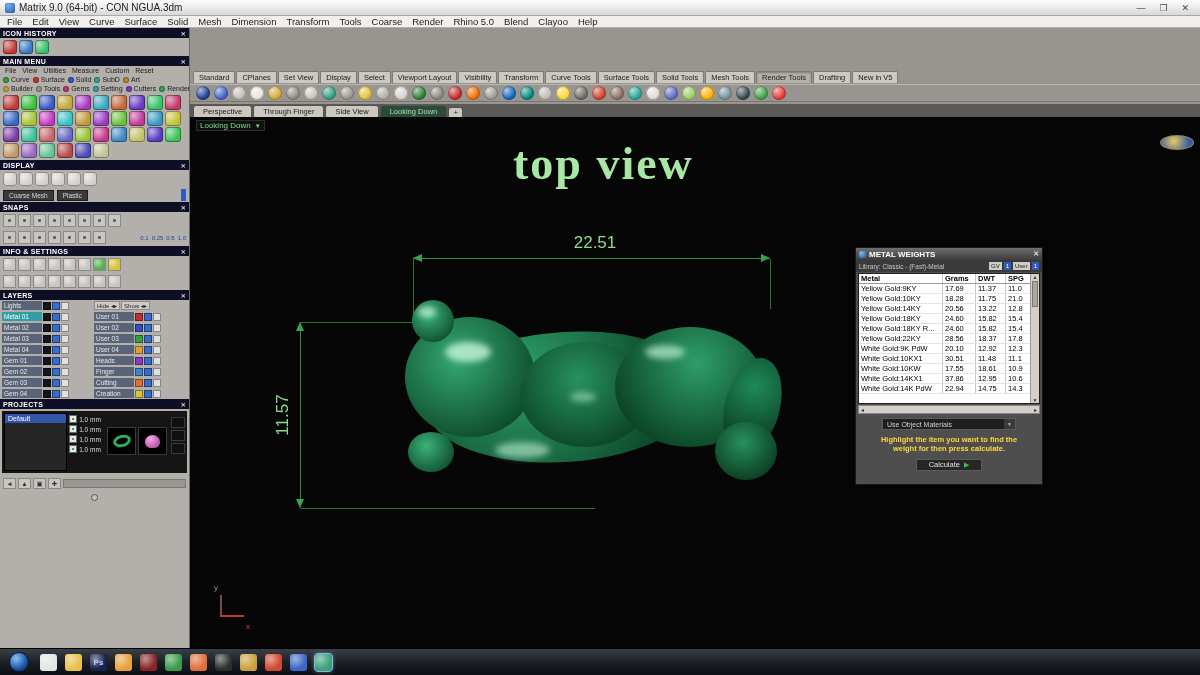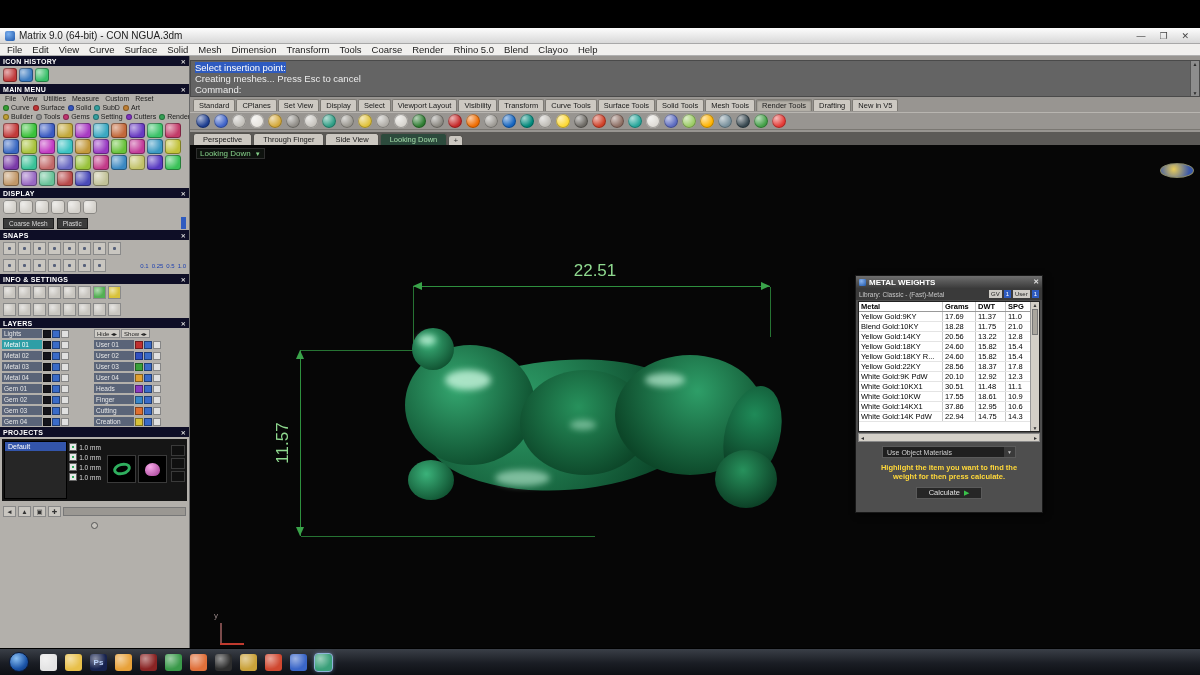--- a/index.html
+++ b/index.html
@@ -1,18 +1,18 @@
 <!DOCTYPE html>
 <html><head>
 <meta charset="utf-8">
 <style>
   * { margin:0; padding:0; box-sizing:border-box; }
   html,body { width:1200px; height:675px; overflow:hidden; background:#000; }
   body { font-family:"Liberation Sans", sans-serif; position:relative; }
-  .screen { position:absolute; inset:0;margin-top:28px; }
+  .screen { position:absolute; inset:0; }
 
   
   .titlebar { position:absolute; left:0; top:0; width:1200px; height:16px;
     background:linear-gradient(#fdfdfd,#d8d8d8); border-bottom:1px solid #a8a8a8;
     display:flex; align-items:center; padding:0 5px; font-size:10px; color:#222; }
   .app-ico { width:10px; height:10px; background:radial-gradient(circle at 35% 30%, #7ab0f0, #1c55a8); border-radius:2px; margin-right:4px; }
   .win-btns { margin-left:auto; display:flex; gap:14px; font-size:9px; color:#444; padding-right:6px; }
 
   
   .menubar { position:absolute; left:0; top:16px; width:1200px; height:12px; background:#f1f0ee;
@@ -619,29 +619,20 @@
       <span class="mini-btn">▲</span>
       <span class="mini-btn">▣</span>
       <span class="mini-btn">✚</span>
       <span class="mini-strip"></span>
     </div>
     <div class="panel-dot"></div>
   </div>
 
   <div class="main">
 
-    <div class="cmdarea">
-      <div class="cmdline"><span class="sel">Select insertion point:</span></div>
-      <div class="cmdline">Creating meshes... Press Esc to cancel</div>
-      <div class="cmdline">Command:</div>
-      <div class="cmd-scroll">
-          <span>▲</span>
-          <span>▼</span>
-        </div>
-    </div>
 
     <div class="ribbontabs">
 
     <span class="rtab">Standard</span>
         <span class="rtab">CPlanes</span>
         <span class="rtab">Set View</span>
         <span class="rtab">Display</span>
         <span class="rtab">Select</span>
         <span class="rtab">Viewport Layout</span>
         <span class="rtab">Visibility</span>
@@ -702,20 +693,21 @@
         </span>
       <span class="vptab-add">+</span>
     </div>
 
     <div class="viewport">
       <div class="vplabel">
         <span>Looking Down</span>
         <span class="caret">▼</span>
       </div>
 
+      <div class="annotation">top view</div>
 
       <div class="dim-label-h">22.51</div>
       <div class="dim-label-v">11.57</div>
       <div class="line dim-h"></div>
       <div class="line dim-v"></div>
       <div class="line ext-lv"></div>
       <div class="line ext-rv"></div>
       <div class="line ext-th"></div>
       <div class="line ext-bh"></div>
       <div class="arr arr-l"></div>
@@ -770,21 +762,21 @@
           <div class="mw-rows">
 
               <div class="mw-row">
                 <span class="c0">Yellow Gold:9KY</span>
                 <span class="c1">17.69</span>
                 <span class="c2">11.37</span>
                 <span class="c3">11.0</span>
               </div>
 
               <div class="mw-row">
-                <span class="c0">Blend Gold:10KY</span>
+                <span class="c0">Yellow Gold:10KY</span>
                 <span class="c1">18.28</span>
                 <span class="c2">11.75</span>
                 <span class="c3">21.0</span>
               </div>
 
               <div class="mw-row">
                 <span class="c0">Yellow Gold:14KY</span>
                 <span class="c1">20.56</span>
                 <span class="c2">13.22</span>
                 <span class="c3">12.8</span>

